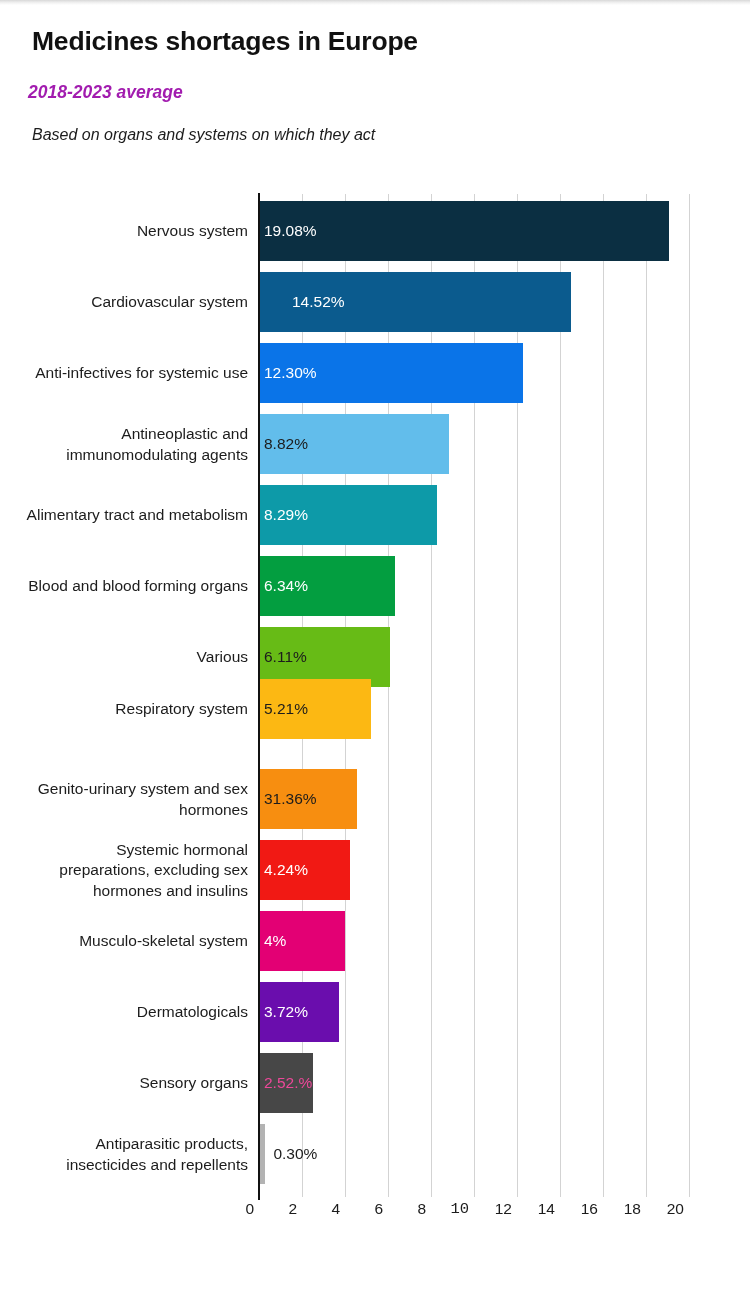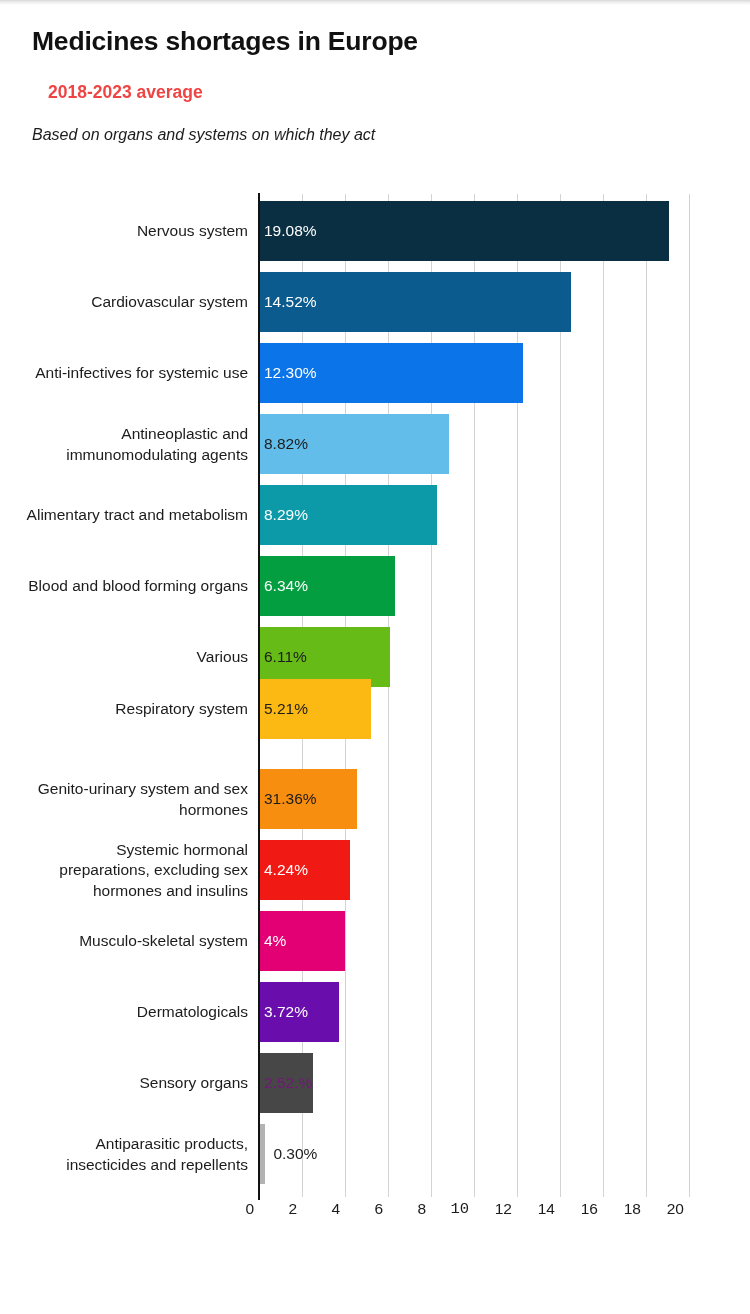--- a/index.html
+++ b/index.html
@@ -28,24 +28,25 @@
     position: absolute;
     left: 32px; top: 26px;
     font-size: 26.5px;
     font-weight: bold;
     letter-spacing: -0.2px;
     color: #111111;
     white-space: nowrap;
   }
   #chart-subtitle {
     position: absolute;
-    left: 48px; top: 82px;
+    left: 28px; top: 82px;
     font-size: 17.5px;
     font-weight: bold;
-    color: #ef4444;
+    font-style: italic;
+    color: #a21caf;
     white-space: nowrap;
   }
   #chart-description {
     position: absolute;
     left: 32px; top: 126px;
     font-size: 16px;
     font-style: italic;
     color: #1c1c1c;
     white-space: nowrap;
   }
@@ -161,21 +162,21 @@
     <div id="axis-y-line"></div>
     <div id="bars">
         <div class="bar-row" style="top: 6px;">
           <div class="cat-label">Nervous system</div>
           <div class="bar" style="width: 410.22px; background: rgb(11, 47, 66);"></div>
           <div class="bar-value inside" style="color: rgb(255, 255, 255);">19.08%</div>
         </div>
         <div class="bar-row" style="top: 77px;">
           <div class="cat-label">Cardiovascular system</div>
           <div class="bar" style="width: 312.18px; background: rgb(11, 91, 142);"></div>
-          <div class="bar-value inside" style="color: rgb(255, 255, 255);">14.52%</div>
+          <div class="bar-value inside" style="color: rgb(255, 255, 255); margin-left: 28px;">14.52%</div>
         </div>
         <div class="bar-row" style="top: 148px; padding-left: 30px;">
           <div class="cat-label">Anti-infectives for systemic use</div>
           <div class="bar" style="width: 264.45px; background: rgb(10, 116, 232);"></div>
           <div class="bar-value inside" style="color: rgb(255, 255, 255);">12.30%</div>
         </div>
         <div class="bar-row" style="top: 219px;">
           <div class="cat-label">Antineoplastic and
 immunomodulating agents</div>
           <div class="bar" style="width: 189.63px; background: rgb(98, 189, 235);"></div>
@@ -220,21 +221,21 @@
           <div class="bar-value inside" style="color: rgb(255, 255, 255);">4%</div>
         </div>
         <div class="bar-row" style="top: 787px;">
           <div class="cat-label">Dermatologicals</div>
           <div class="bar" style="width: 79.98px; background: rgb(106, 13, 173);"></div>
           <div class="bar-value inside" style="color: rgb(255, 255, 255);">3.72%</div>
         </div>
         <div class="bar-row" style="top: 858px;">
           <div class="cat-label">Sensory organs</div>
           <div class="bar" style="width: 54.18px; background: rgb(71, 71, 71);"></div>
-          <div class="bar-value inside" style="color: #701a75;">2.52.%</div>
+          <div class="bar-value inside" style="color: #ec4899;">2.52.%</div>
         </div>
         <div class="bar-row" style="top: 929px;">
           <div class="cat-label">Antiparasitic products,
 insecticides and repellents</div>
           <div class="bar" style="width: 6.45px; background: rgb(179, 179, 179);"></div>
           <div class="bar-value" style="color: rgb(28, 28, 28); left: 273.45px;">0.30%</div>
         </div>
       </div>
   </div>
 

